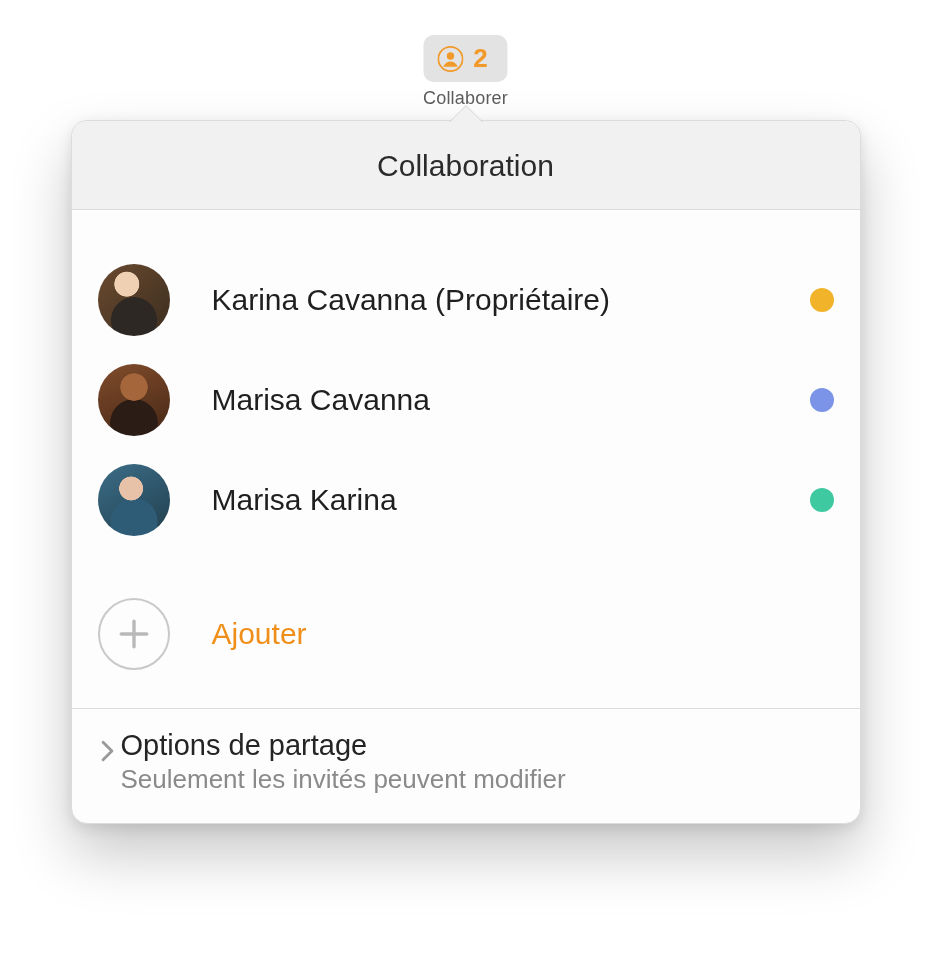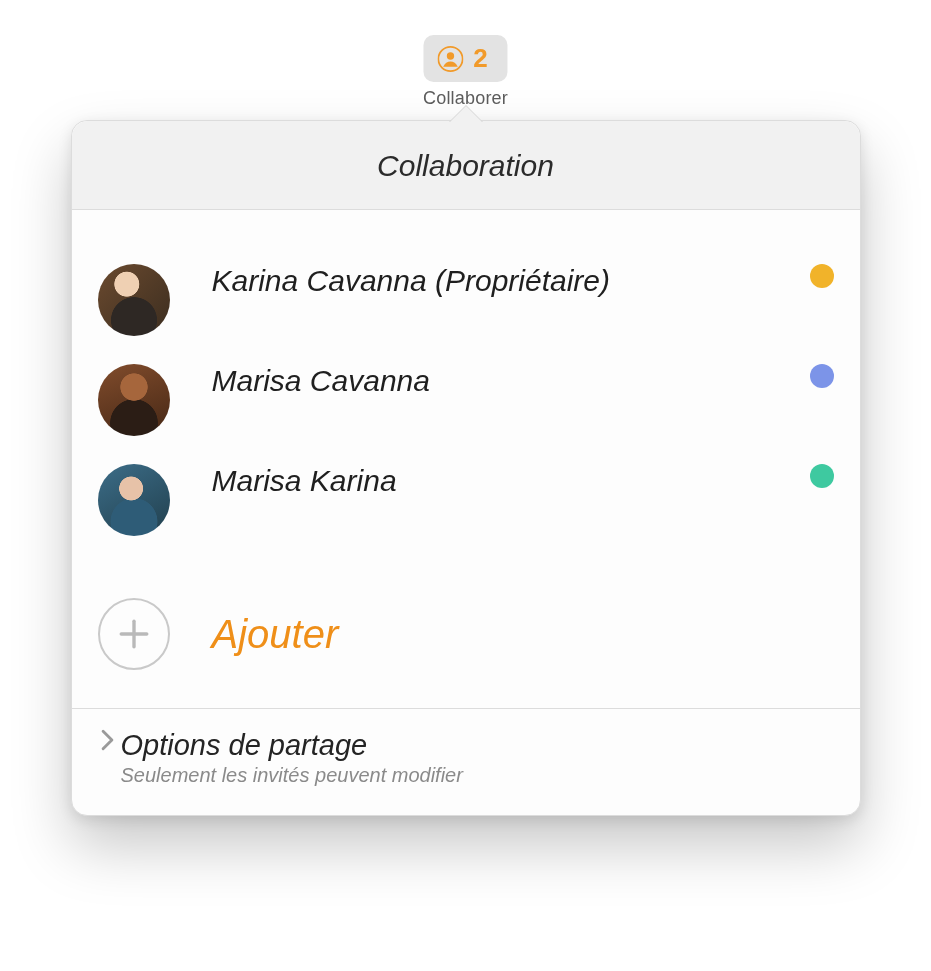--- a/index.html
+++ b/index.html
@@ -53,21 +53,20 @@
       position: absolute;
       top: 120px;
       left: 50%;
       transform: translateX(-50%);
       width: 790px;
       background: #fdfdfd;
       border: 1px solid #dcdcdc;
       border-radius: 16px;
       box-shadow: 0 30px 60px rgba(0,0,0,0.22), 0 4px 14px rgba(0,0,0,0.10);
       overflow: visible;
-      font-style: italic;
     }
     
     .popover::before {
       content: "";
       position: absolute;
       top: -15px;
       left: 50%;
       transform: translateX(-50%);
       width: 0;
       height: 0;
@@ -87,21 +86,21 @@
       font-size: 30px;
       font-weight: 500;
       color: #2b2b2b;
     }
 
     .collab-list {
       padding: 40px 22px 12px 22px;
     }
     .collab-item {
       display: flex;
-      align-items: flex-start;
+      align-items: center;
       width: 100%;
       padding: 14px 4px;
       gap: 42px;
       cursor: default;
     }
     .avatar {
       width: 72px;
       height: 72px;
       border-radius: 50%;
       flex: 0 0 72px;
@@ -152,44 +151,44 @@
       height: 72px;
       border-radius: 50%;
       border: 2.5px solid #c9c9c9;
       display: flex;
       align-items: center;
       justify-content: center;
       flex: 0 0 72px;
     }
     .add-circle svg { width: 34px; height: 34px; display:block; }
     .add-label {
-      font-size: 40px;
+      font-size: 30px;
       color: #ef8f19;
       font-weight: 400;
     }
 
     .popover-footer {
       border-top: 1px solid #dcdcdc;
       padding: 20px 28px 28px 28px;
       cursor: pointer;
     }
     .footer-title-row {
       display: flex;
-      align-items: flex-start;
+      align-items: flex-end;
       gap: 6px;
     }
     .footer-title-row svg { width: 15px; height: 22px; display:block; flex:0 0 15px; }
     .footer-title {
       font-size: 29px;
       color: #242424;
     }
     .footer-sub {
       margin-left: 21px;
       margin-top: 2px;
-      font-size: 20px;
+      font-size: 26px;
       color: #8a8a8a;
     }
   </style>
 </head>
 <body>
 
 <div class="toolbar-btn-wrap">
   <div class="collab-count-btn">
     <span class="person-icon">
       <svg viewBox="0 0 24 24">

